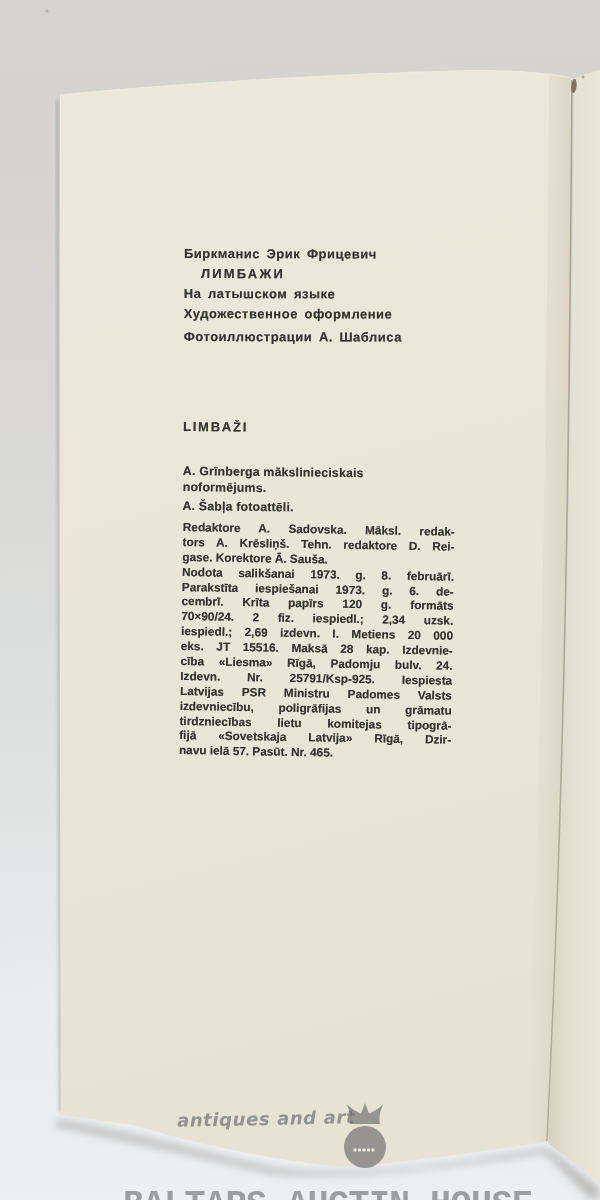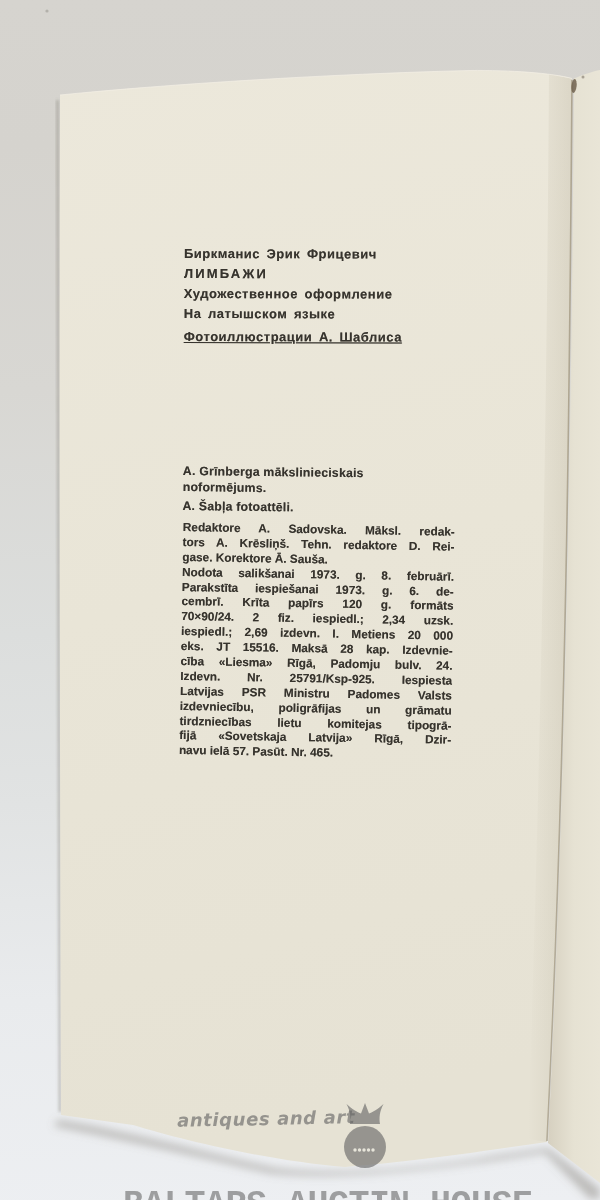--- a/index.html
+++ b/index.html
@@ -6,22 +6,22 @@
   .stage{
     position:relative;width:600px;height:1200px;overflow:hidden;
     background:linear-gradient(178deg,#d6d4cf 0%,#d5d3ce 12%,#d8d7d3 32%,#dcdedd 52%,#e1e3e3 66%,#e9ebed 82%,#edeff2 100%);
     font-family:"Liberation Sans",sans-serif;
   }
   .scene{position:absolute;left:0;top:0;z-index:1;}
   
   .ink{color:#36332d;font-weight:bold;text-shadow:0 0 .6px rgba(54,51,45,.55);position:absolute;z-index:2;}
   .ln{display:block;}
   #ru{left:184px;top:244px;font-size:13px;line-height:20px;letter-spacing:.5px;word-spacing:2.5px;white-space:nowrap;transform:rotate(.15deg);transform-origin:0 0;}
-  #ru .title{letter-spacing:2.2px;}
-  #ru .gap{margin-top:3px;text-decoration:underline;}
+  #ru .title{letter-spacing:2.2px;margin-left:17px;}
+  #ru .gap{margin-top:3px;}
   #lvh{left:183px;top:418px;font-size:13px;line-height:18.5px;letter-spacing:.7px;word-spacing:2px;white-space:nowrap;transform:rotate(.5deg);transform-origin:0 0;}
   #lvh .title{letter-spacing:1.8px;}
   #lvc{left:183px;top:464px;font-size:12.3px;line-height:15.5px;letter-spacing:.2px;white-space:nowrap;transform:rotate(.7deg);transform-origin:0 0;}
   #lvc .gap{margin-top:4px;}
   #imp{left:183px;top:519.5px;width:272px;font-size:11.8px;line-height:14.9px;transform:rotate(1deg);transform-origin:0 0;}
   #imp .ln{height:14.9px;overflow:hidden;text-align:justify;text-align-last:justify;}
   #imp .ln.rag{text-align:left;text-align-last:left;}
   
   #wm{position:absolute;inset:0;z-index:3;pointer-events:none;}
   .wm-script{position:absolute;left:177px;top:1108px;font-family:"DejaVu Sans",sans-serif;font-style:italic;font-weight:bold;font-size:18px;letter-spacing:.6px;color:rgba(95,95,95,.6);transform:rotate(-1.2deg);white-space:nowrap;}
@@ -79,26 +79,27 @@
     <ellipse cx="574" cy="86" rx="2.6" ry="7" fill="#6e604c" opacity="0.85" transform="rotate(6 574 86)"></ellipse>
     <circle cx="583" cy="77" r="1.5" fill="#8d8577" opacity="0.7"></circle>
     <circle cx="47" cy="11" r="1.6" fill="#b3b1ab"></circle>
 
     <path stroke="#f3f0e5" stroke-width="1" opacity="0.7" fill="none" d="M60,95 C170,84 330,74 470,70.5 C510,70 552,73 572,78.5"></path>
   </svg>
 
   <div id="ru" class="ink">
     <span class="ln">Биркманис Эрик Фрицевич</span>
     <span class="ln title">ЛИМБАЖИ</span>
+    <span class="ln">На латышском языке</span>
     <span class="ln">Художественное оформление</span>
-    <span class="ln">На латышском языке</span>
     <span class="ln gap">Фотоиллюстрации А. Шаблиса</span>
   </div>
 
   <div id="lvh" class="ink">
+    <span class="ln title">LIMBAŽI</span>
   </div>
 
   <div id="lvc" class="ink">
     <span class="ln">A. Grīnberga mākslinieciskais</span>
     <span class="ln">noformējums.</span>
     <span class="ln gap">A. Šabļa fotoattēli.</span>
   </div>
 
   <div id="imp" class="ink">
     <span class="ln">Redaktore A. Sadovska. Māksl. redak-</span>

